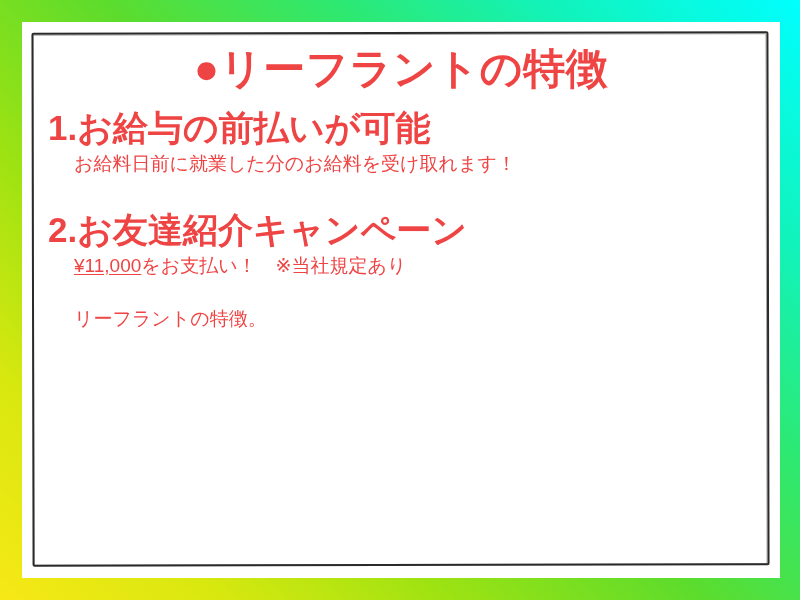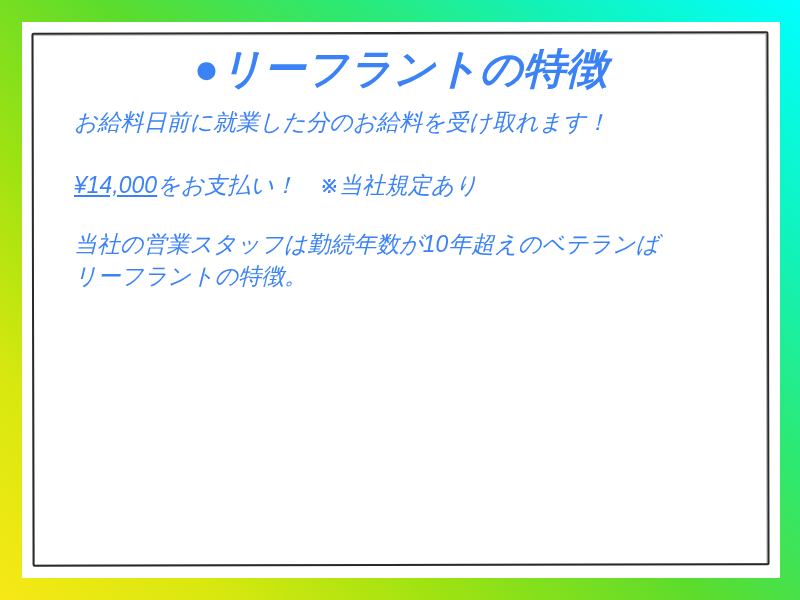--- a/index.html
+++ b/index.html
@@ -69,22 +69,21 @@
 
   
   #content {
     position: absolute;
     left: 0;
     top: 0;
     width: 100%;
     height: 100%;
     box-sizing: border-box;
     padding: 18px 26px 10px 26px;
-    color: #3b82f6;
-    font-style: italic;
+    color: #ef4444;
   }
 
   #title {
     text-align: center;
     font-size: 42px;
     font-weight: bold;
     letter-spacing: 0.5px;
     line-height: 1.1;
     margin: 6px 0 14px 0;
     white-space: nowrap;
@@ -95,21 +94,21 @@
   }
   .item-heading {
     font-size: 35px;
     font-weight: bold;
     line-height: 1.25;
     letter-spacing: 0px;
     margin: 0 0 1px 0;
     white-space: nowrap;
   }
   .item-body {
-    font-size: 23px;
+    font-size: 19px;
     font-weight: normal;
     line-height: 1.42;
     margin: 0 0 0 26px;
   }
   .body-line {
     white-space: nowrap;
   }
   .spaced {
     letter-spacing: 2.4px;
   }
@@ -126,39 +125,40 @@
 
 <div id="slide">
   <div id="card">
     <div id="frame"></div>
 
     <div id="content">
 
       <div id="title">●リーフラントの特徴</div>
 
       <div class="item">
+        <div class="item-heading">1.お給与の前払いが可能</div>
         <div class="item-body">
           <div class="body-line">お給料日前に就業した分のお給料を受け取れます！</div>
         </div>
       </div>
 
       <div class="gap-1"></div>
 
       <div class="item">
+        <div class="item-heading">2.お友達紹介キャンペーン</div>
         <div class="item-body">
           <div class="body-line">
-            <span class="underline">¥14,000</span><span>をお支払い！　※当社規定あり</span>
+            <span class="underline">¥11,000</span><span>をお支払い！　※当社規定あり</span>
           </div>
         </div>
       </div>
 
       <div class="gap-2"></div>
 
       <div class="item">
         <div class="item-body">
-          <div class="body-line">当社の営業スタッフは勤続年数が10年超えのベテランば</div>
           <div class="body-line">リーフラントの特徴。</div>
         </div>
       </div>
 
     </div>
   </div>
 </div>
 
 </body></html>

